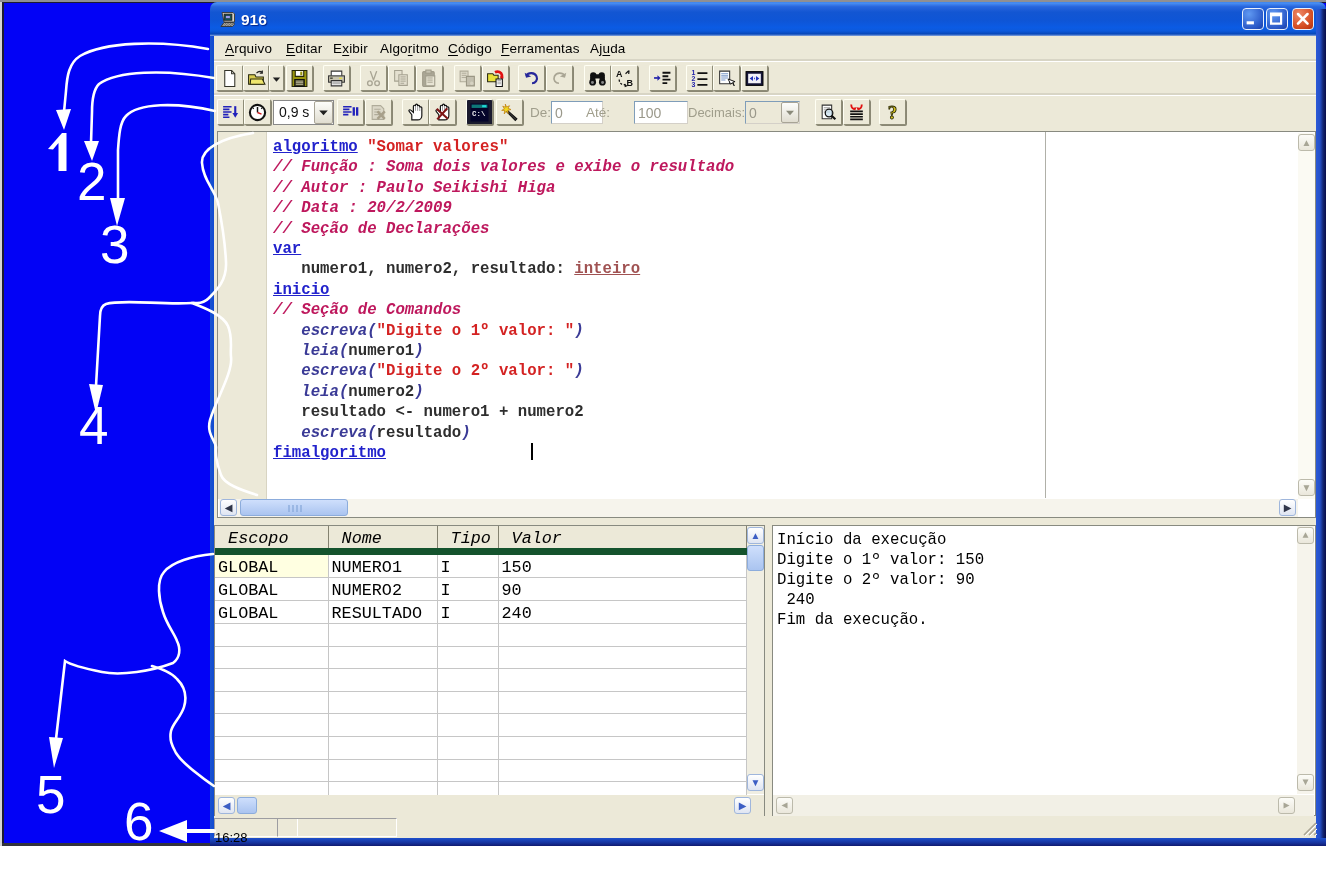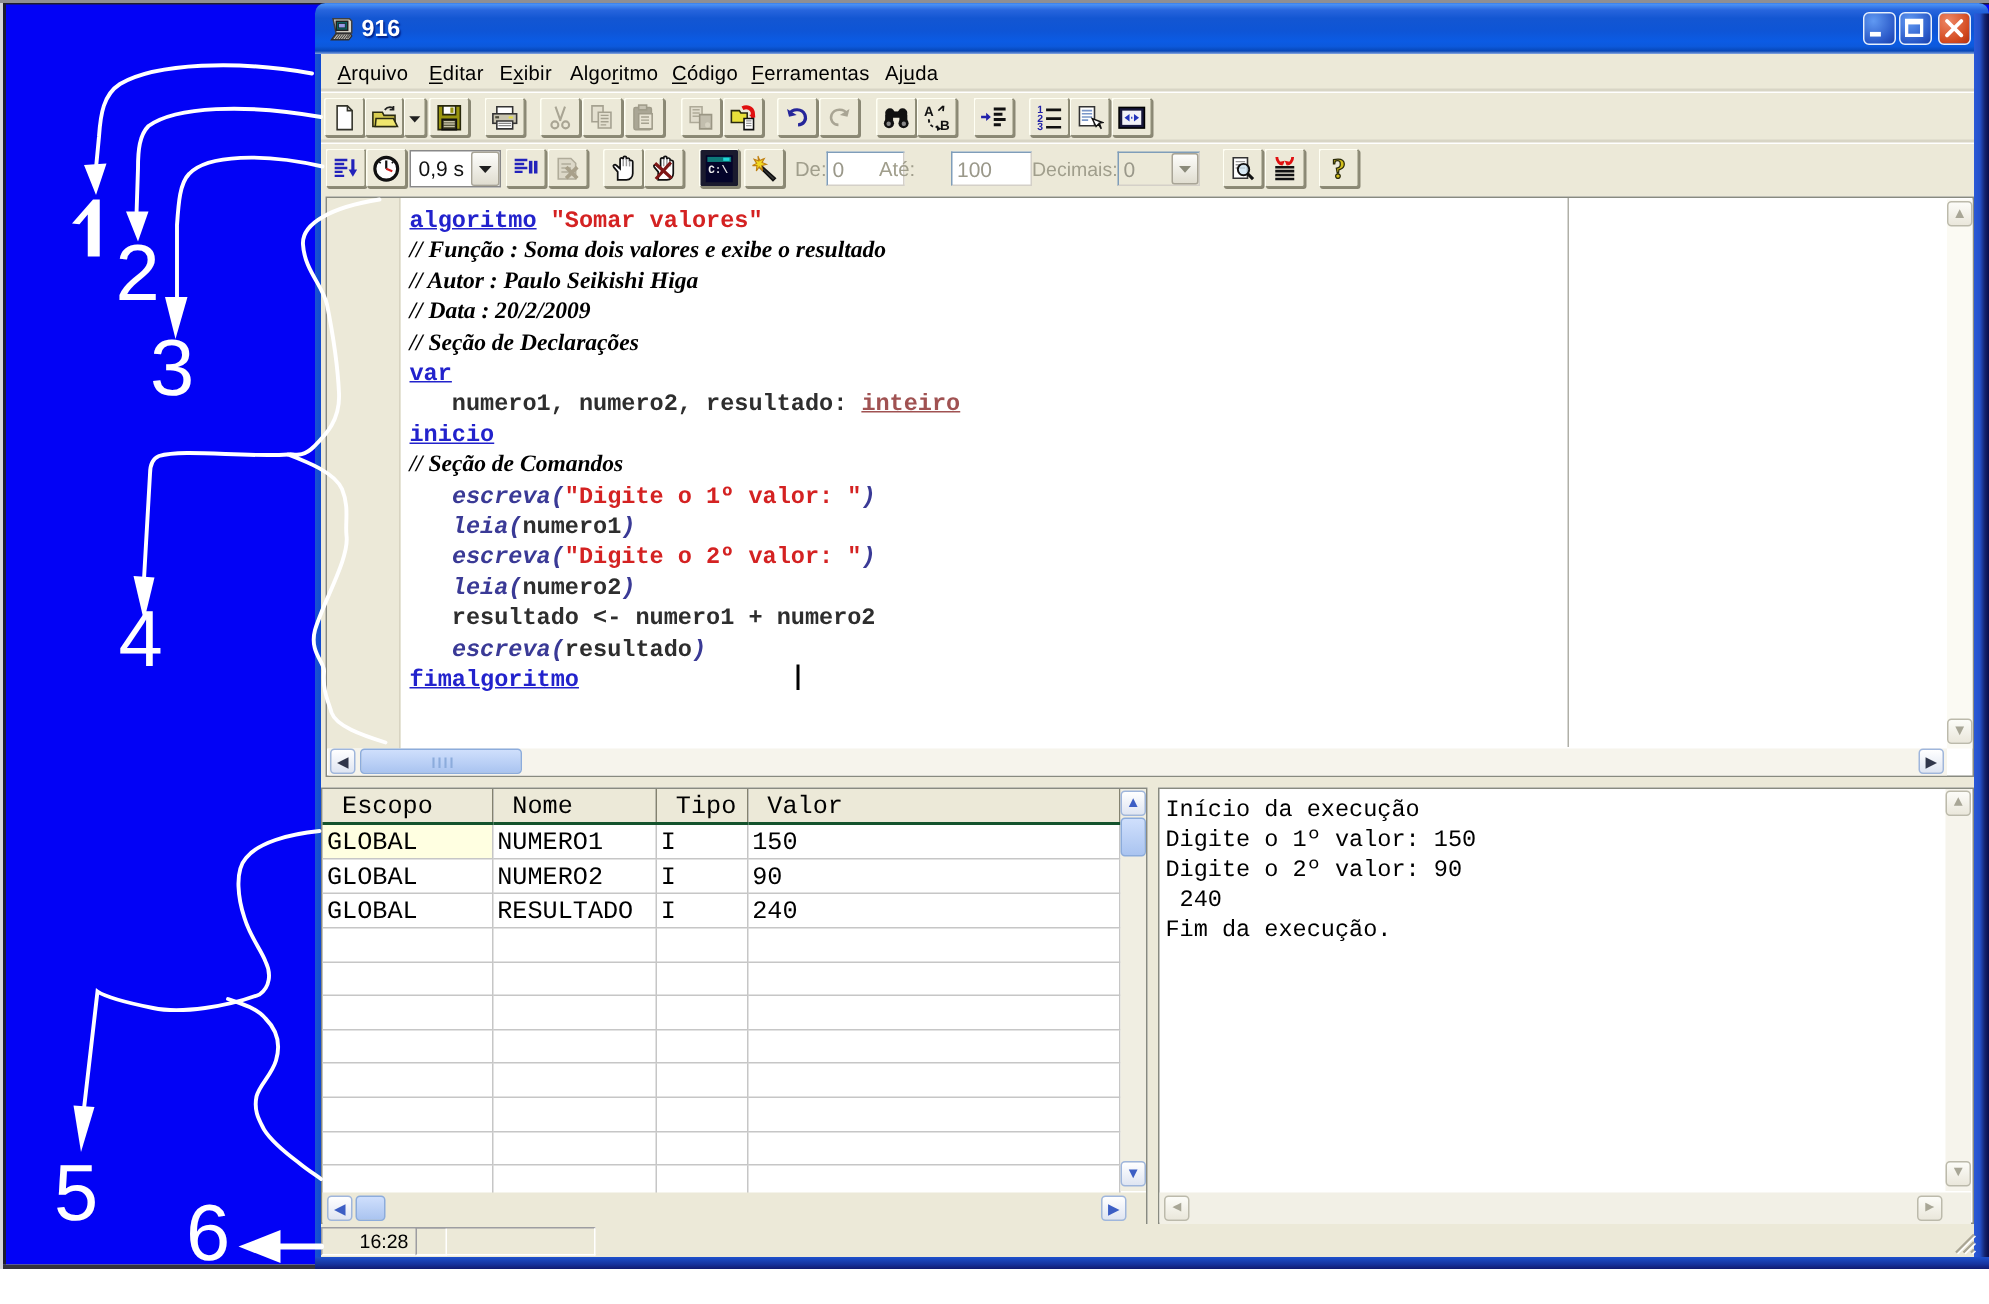--- a/index.html
+++ b/index.html
@@ -39,40 +39,40 @@
 .btn { position:absolute; top:3px; width:27px; height:26px; background:#ece9d8;
   border:1px solid; border-color:#fffff4 #8e8c77 #8e8c77 #fffff4; border-radius:2px;
   box-shadow:1px 1px 0 #8a8774; display:flex; align-items:center; justify-content:center; }
 .lbl2 { position:absolute; top:9px; color:#a09e8c; font-size:13.5px; }
 .fld { position:absolute; top:5px; height:23px; background:#fff; border:1px solid; border-color:#7f9db9 #d4d0c8 #d4d0c8 #7f9db9; font-family:"Liberation Sans",sans-serif; font-size:14px; color:#9a988a; padding:3px 0 0 3px; }
 
 
 #editor { left:3px; top:95px; width:1099px; height:387px; background:#fff; border:1px solid #888a80; }
 #gutter { left:0; top:0; width:49px; height:367px; background:#ece9d8; border-right:1px solid #d8d4c2; }
 #code { left:55px; top:5px; font-family:"Liberation Mono",monospace; font-size:15.7px; line-height:20.4px; white-space:pre; color:#2e2e2e; font-weight:bold; }
-.cmt { color:#000000; font-style:italic;font-family:Liberation Serif, serif; }
+.cmt { color:#be185d; font-style:italic; }
 .kw { color:#2222cc; text-decoration:underline; }
 .str { color:#d42222; }
 .fn { color:#3a3a96;font-style:italic; }
 .ty { color:#a05252; text-decoration:underline; }
 #divider { left:827px; top:0; width:1px; height:366px; background:#b0b0a8; }
 #caret { left:313px; top:311px; width:2px; height:17px; background:#000; }
 
 
 .sbtn { position:absolute; width:17px; height:17px; background:linear-gradient(180deg,#ffffff,#dfe5f2); border:1px solid #9fb6dc; border-radius:3px; display:flex; align-items:center; justify-content:center; font-size:10px; color:#3c5ec4; }
 .sthumb { position:absolute; background:linear-gradient(180deg,#cfdffc,#aac4f0); border:1px solid #8cacdc; border-radius:3px; }
 .sbtn.dis { background:linear-gradient(180deg,#fcfcf8,#eae7db); border-color:#bcbaab; }
 
 
 #vartable { left:0; top:489px; width:551px; height:291px; background:#fff; border:1px solid #888a80; }
 #console { left:558px; top:489px; width:544px; height:291px; background:#fff; border:1px solid #888a80; font-family:"Liberation Mono",monospace; font-size:15.7px; line-height:20px; white-space:pre; }
 
 #vt { border-collapse:collapse; table-layout:fixed; width:532px; font-family:"Liberation Mono",monospace; font-size:16.8px; }
 #vt td { height:22.6px; padding:3px 0 0 3px; vertical-align:top; border-right:1px solid #c6c6c6; border-bottom:1px solid #c6c6c6; overflow:hidden; white-space:nowrap; }
-#vt tr.hd td { background:#ece9d8; border-right:1px solid #848270; border-bottom:2px solid #14532d; height:19px; font-size:16.8px; }
+#vt tr.hd td { background:#ece9d8; border-right:1px solid #848270; border-bottom:7px solid #14532d; height:19px; font-size:16.8px;font-style:italic; }
 #vt td.sel { background:#ffffe1; }
 
 #statusbar { left:0; top:781px; width:1102px; height:21px; font-size:13px; background:#ece9d8; }
 .spanel { position:absolute; top:1px; height:19px; border:1px solid; border-color:#9d9da1 #fff #fff #9d9da1; }
 </style>
 </head>
 <body>
 <div id="stage">
   <div class="abs" id="topstrip"></div>
   <div class="abs" id="leftstrip"></div>
@@ -480,21 +480,21 @@
         <div class="abs" style="left:524px;top:0;width:17px;height:268px;background:#f6f4ec">
           <div class="sbtn dis" style="left:0;top:1px;color:#a8a696">▲</div>
           <div class="sbtn dis" style="left:0;top:248px;color:#a8a696">▼</div>
         </div>
         <div class="abs" style="left:0;top:269px;width:541px;height:21px;background:#f2f0e6">
           <div class="sbtn dis" style="left:3px;top:2px;color:#a8a696">◀</div>
           <div class="sbtn dis" style="left:505px;top:2px;color:#a8a696">▶</div>
         </div>
       </div>
       <div class="abs" id="statusbar">
-        <div class="spanel" style="left:0;width:84px;text-align:center;padding-top:1px">16:28</div>
+        <div class="spanel" style="left:0;width:84px;text-align:left;padding-top:11px">16:28</div>
         <div class="spanel" style="left:63px;width:120px"></div>
         <svg class="abs" style="left:1086px;top:2px" width="18" height="18" viewBox="0 0 18 18">
             <g stroke="#a9a594" stroke-width="1.6">
               <path d="M16 4L4 16M16 9L9 16M16 14l-2 2"></path>
             </g>
             <g stroke="#fff" stroke-width="1">
               <path d="M17 5L5 17M17 10l-7 7M17 15l-2 2"></path>
             </g>
           </svg>
       </div>

